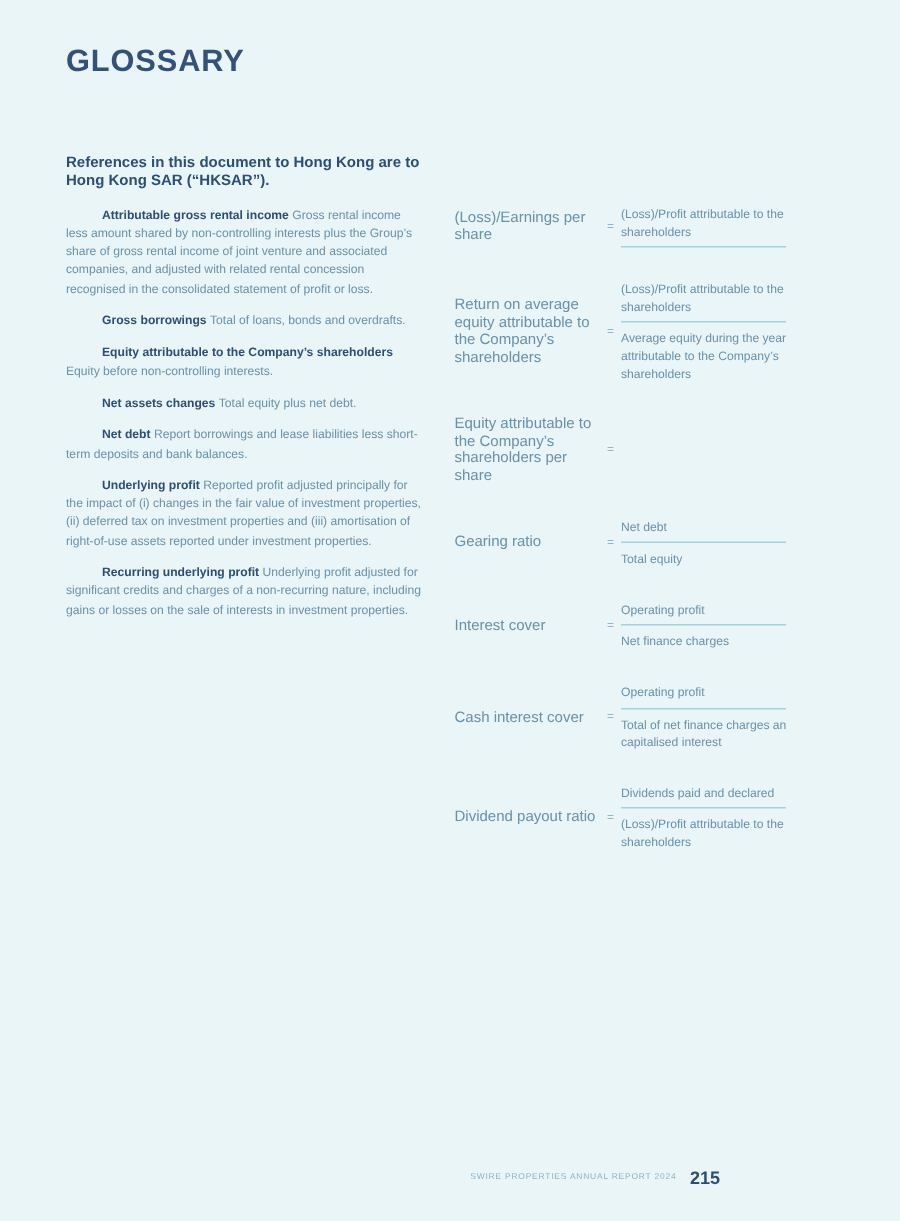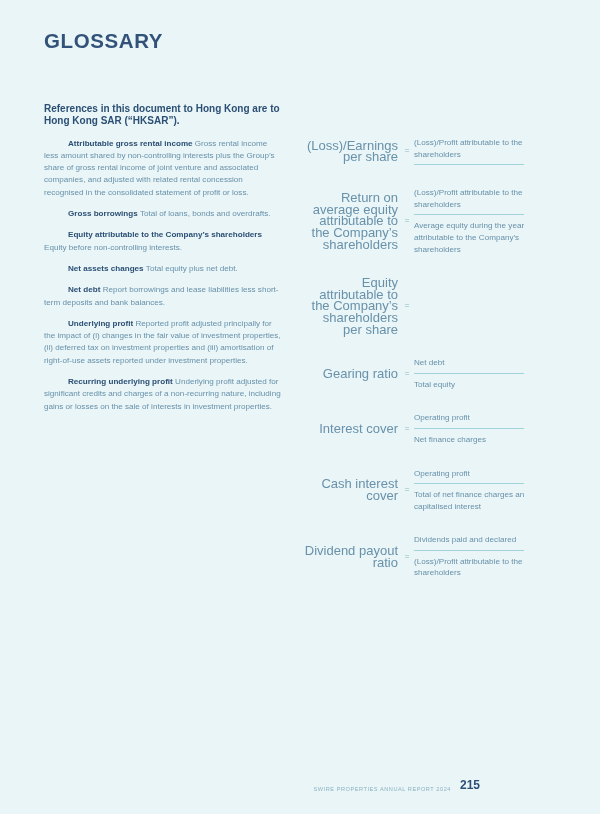--- a/index.html
+++ b/index.html
@@ -84,22 +84,22 @@
   .formula {
     display: flex;
     align-items: center;
     width: 100%;
     margin-bottom: 22px;
   }
 
   .formula-label {
     width: 97px;
     flex: 0 0 97px;
-    text-align: right;
-    font-size: 13px;
+    text-align: left;
+    font-size: 10px;
     line-height: 11.6px;
     color: #6891ab;
     padding-right: 2px;
   }
 
   .equals {
     flex: 0 0 14px;
     text-align: center;
     font-size: 8px;
     color: #8fb9c6;
@@ -129,21 +129,21 @@
     color: #6891ab;
     padding-top: 5px;
   }
 
   
   .footer {
     position: absolute;
     right: 44px;
     bottom: 22px;
     display: flex;
-    align-items: flex-end;
+    align-items: center;
     gap: 9px;
   }
 
   .footer-text {
     font-size: 5.6px;
     letter-spacing: 0.55px;
     color: #8fb2c4;
     text-transform: uppercase;
   }
 

